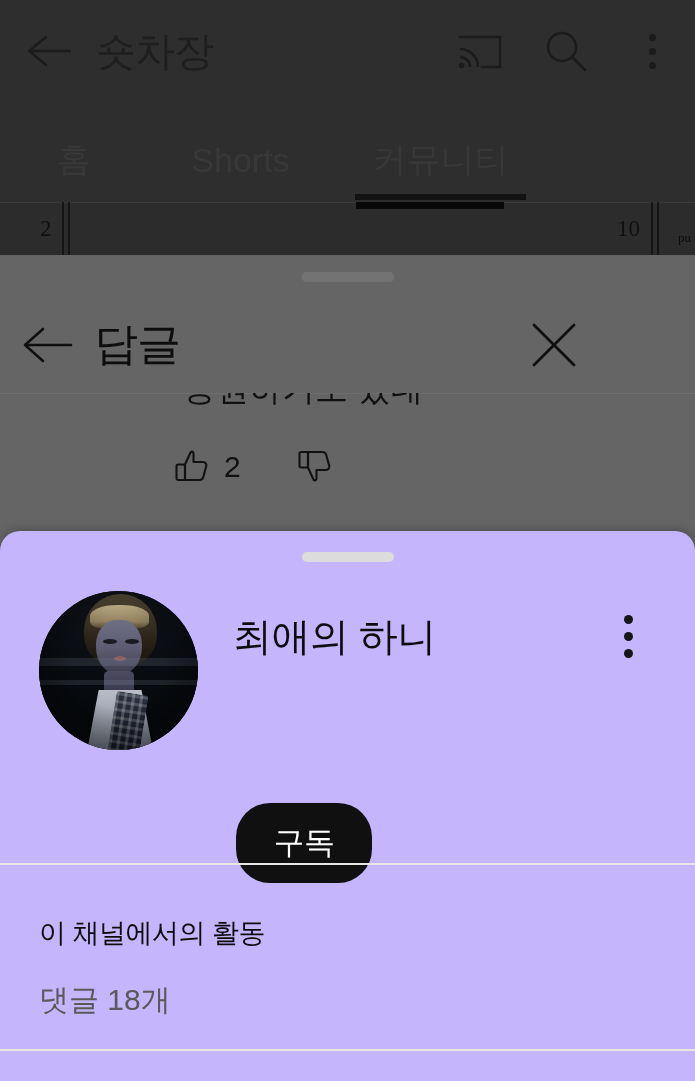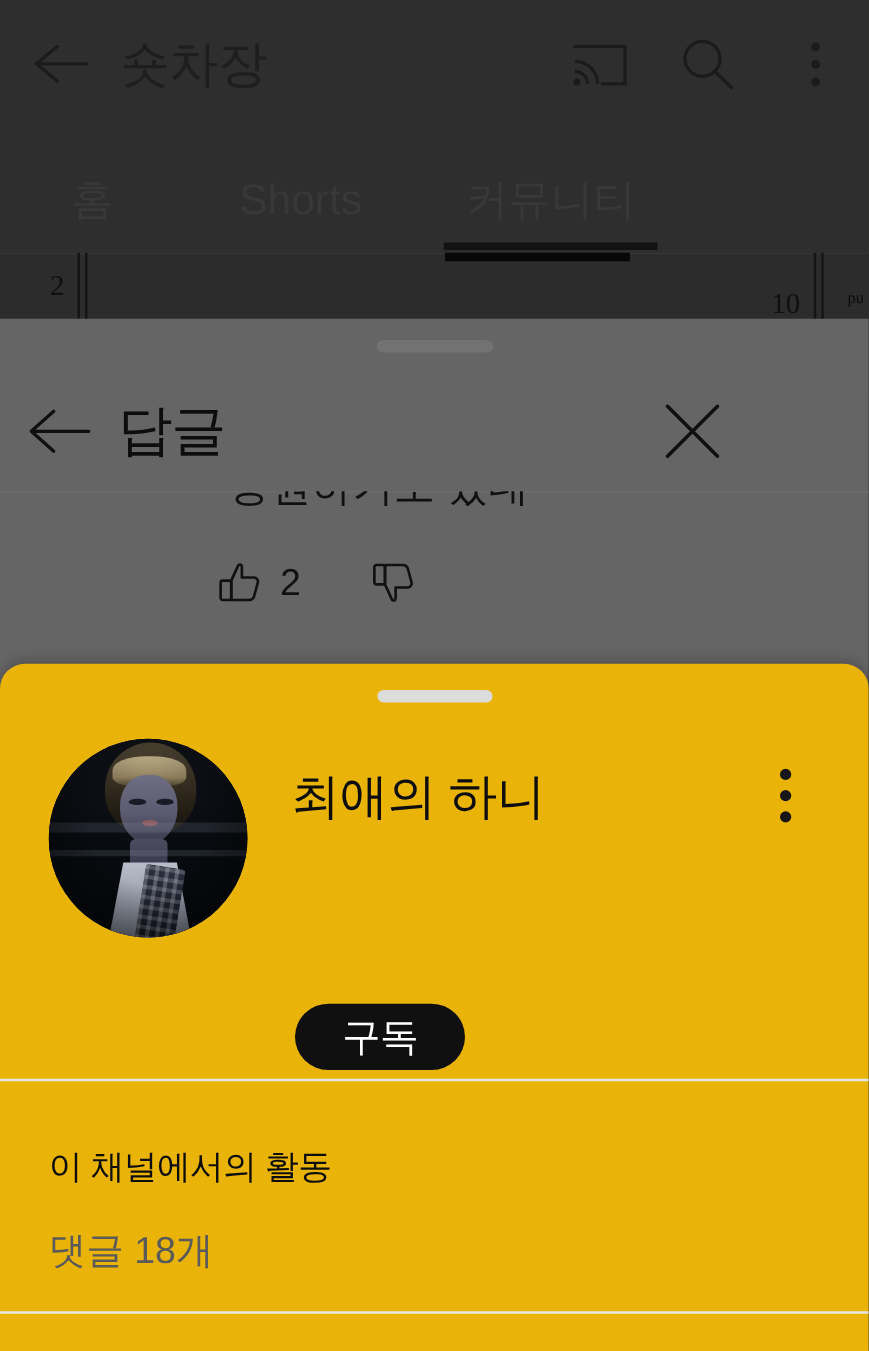--- a/index.html
+++ b/index.html
@@ -58,21 +58,21 @@
   }
   .bg-post .col-l { left:62px; }
   .bg-post .col-l2 { position:absolute; top:0; bottom:0; left:68px; width:2px; background:#151515; }
   .bg-post .col-r { right:42px; }
   .bg-post .col-r2 { position:absolute; top:0; bottom:0; right:36px; width:2px; background:#151515; }
   .bg-num {
     position:absolute; font-family:"Liberation Serif", serif; font-size:23px; color:#101010;
   }
   .bg-num.n1 { left:40px; top:14px; }
   .bg-num.n2 { left:40px; top:50px; }
-  .bg-num.r1 { right:55px; top:28px; }
+  .bg-num.r1 { right:55px; top:14px; }
   .bg-num.r2 { right:55px; top:50px; }
   .bg-body {
     position:absolute; left:88px; right:60px; top:8px;
     font-family:"Liberation Serif", serif; font-size:19px; color:#0c0c0c;
     line-height:36px; text-align:justify; text-align-last:justify;
   }
   .bg-pu {
     position:absolute; right:4px; top:28px;
     font-family:"Liberation Serif", serif; font-size:13px; color:#0c0c0c;
   }
@@ -107,21 +107,21 @@
   }
   .engage-row {
     position:absolute; left:172px; top:192px; display:flex; align-items:center; gap:54px;
   }
   .engage-item { display:flex; align-items:center; gap:12px; }
   .engage-count { font-size:30px; color:#111; }
 
   
   .card {
     position:absolute; left:0; top:531px; width:695px; height:550px;
-    background:#eab308; border-radius:20px 20px 0 0;
+    background:#c4b5fd; border-radius:20px 20px 0 0;
     box-shadow:0 -2px 10px rgba(0,0,0,.22);
     overflow:hidden;
   }
   .card-grabber {
     position:absolute; left:50%; transform:translateX(-50%); top:21px;
     width:92px; height:10px; border-radius:6px; background:#dcdcdc;
   }
   .card-head { position:absolute; left:0; top:46px; width:695px; height:286px; }
   .avatar {
     position:absolute; left:39px; top:14px; width:159px; height:159px;
@@ -190,21 +190,21 @@
     font-size:29px; color:#606060; white-space:nowrap;
   }
   .card-menu {
     position:absolute; right:62px; top:38px;
     display:flex; flex-direction:column; gap:8px; align-items:center;
   }
   .card-menu i { width:9px; height:9px; border-radius:50%; background:#161616; display:block; }
 
   .subscribe-btn {
     position:absolute; left:236px; top:226px;
-    width:136px; height:53px; border-radius:34px;
+    width:136px; height:80px; border-radius:34px;
     background:#101010; color:#ffffff;
     display:flex; align-items:center; justify-content:center;
     font-size:31px; letter-spacing:-.5px; border:none; cursor:pointer;
   }
 
   .card-sep { position:absolute; left:0; width:695px; height:1.5px; background:#e6e6e6; }
   .sep-1 { top:332px; }
   .sep-2 { top:518px; }
 
   .activity { position:absolute; left:0; top:332px; width:695px; }

